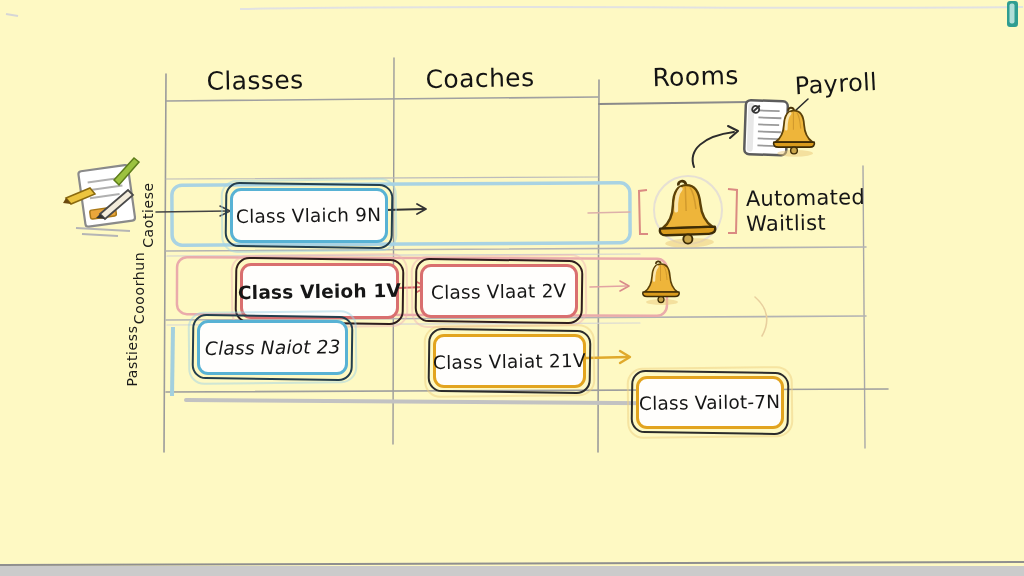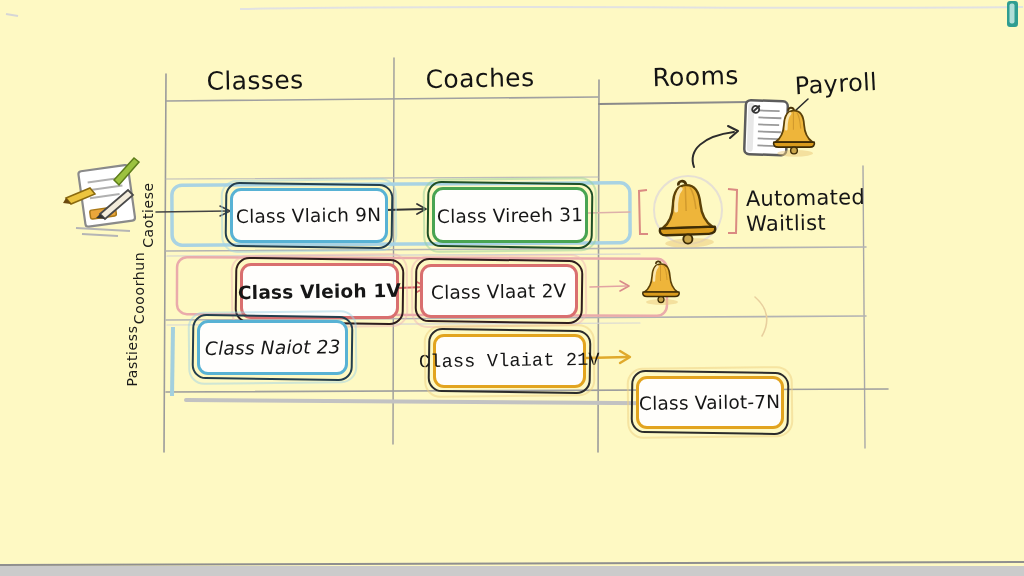--- a/index.html
+++ b/index.html
@@ -133,33 +133,30 @@
   <div class="hdr" style="left:648px;top:62px;width:95px;transform:rotate(-1.5deg);">Rooms</div>
   <div class="hdr" style="left:786px;top:70px;width:100px;font-size:24px;transform:rotate(-3deg);">Payroll</div>
 
   <div class="vlabel" style="left:110px;top:205px;">Caotiese</div>
   <div class="vlabel" style="left:101px;top:278px;">Cooorhun</div>
   <div class="vlabel" style="left:94px;top:346px;">Pastiess</div>
 
   <div class="sbox c-blue" style="left:230px;top:188px;width:152px;height:49px;">
     <span>Class Vlaich 9N</span>
   </div>
-  <div class="sbox c-green" style="left:432px;top:187px;width:150px;height:50px;">
-    <span>Class Vireeh 31</span>
-  </div>
   <div class="sbox c-red" style="left:240px;top:263px;width:153px;height:50px;font-weight:bold;">
     <span>Class Vleioh 1V</span>
   </div>
   <div class="sbox c-red" style="left:420px;top:264px;width:152px;height:48px;">
     <span>Class Vlaat 2V</span>
   </div>
   <div class="sbox c-blue" style="left:197px;top:320px;width:145px;height:49px;font-style:italic;">
     <span>Class Naiot 23</span>
   </div>
-  <div class="sbox c-yellow" style="left:433px;top:334px;width:147px;height:48px;font-family:Liberation Mono, monospace;">
+  <div class="sbox c-yellow" style="left:433px;top:334px;width:147px;height:48px;">
     <span>Class Vlaiat 21V</span>
   </div>
   <div class="sbox c-yellow" style="left:636px;top:336px;width:142px;height:47px;margin-top:40px;">
     <span>Class Vailot-7N</span>
   </div>
 
   <div class="note" style="left:746px;top:186px;width:118px;">Automated Waitlist</div>
 
 </div>
 

